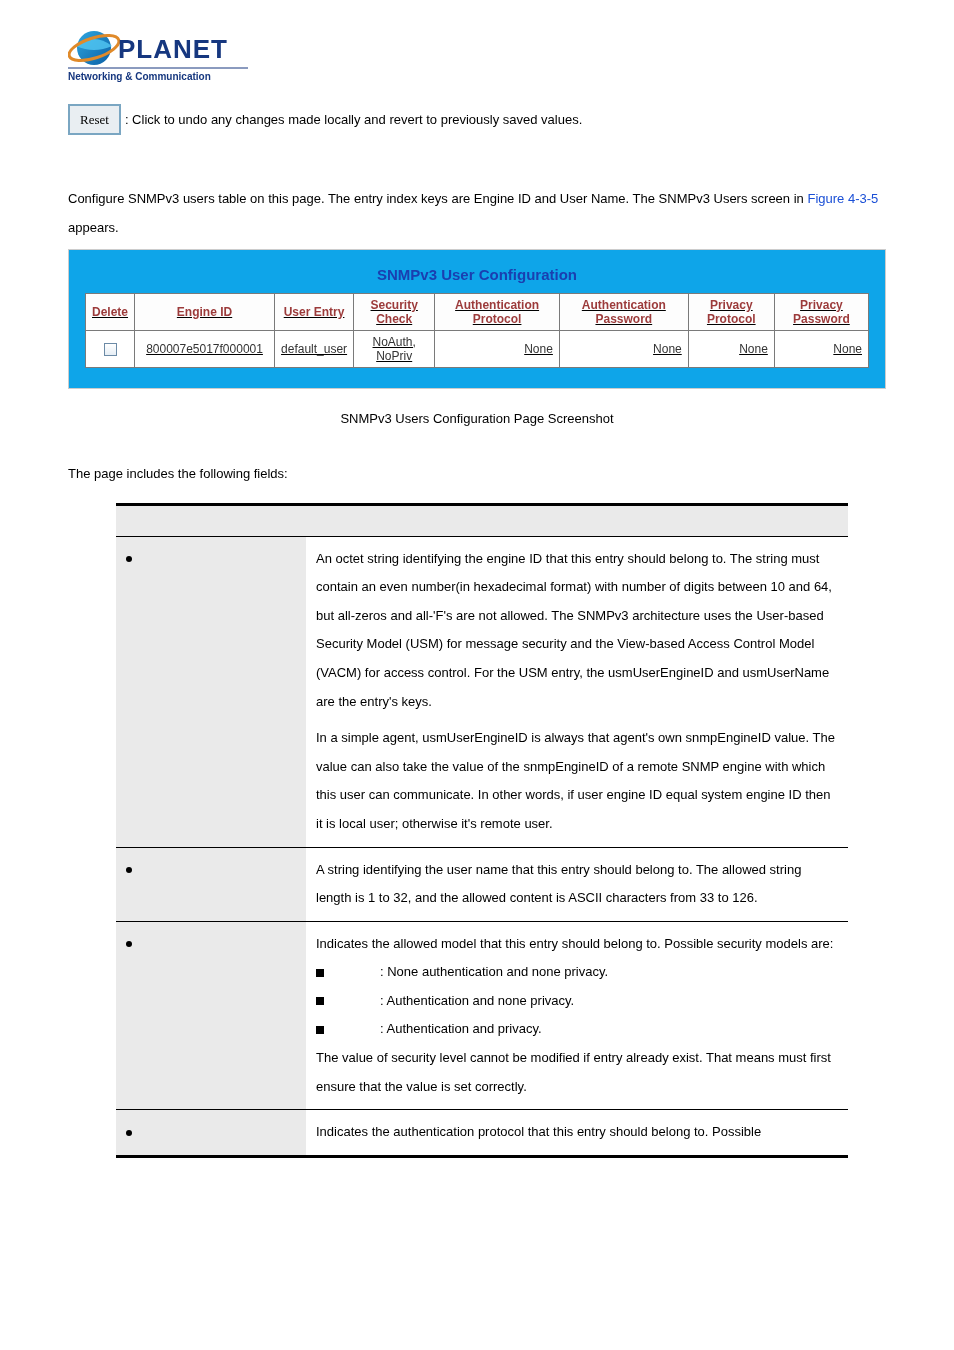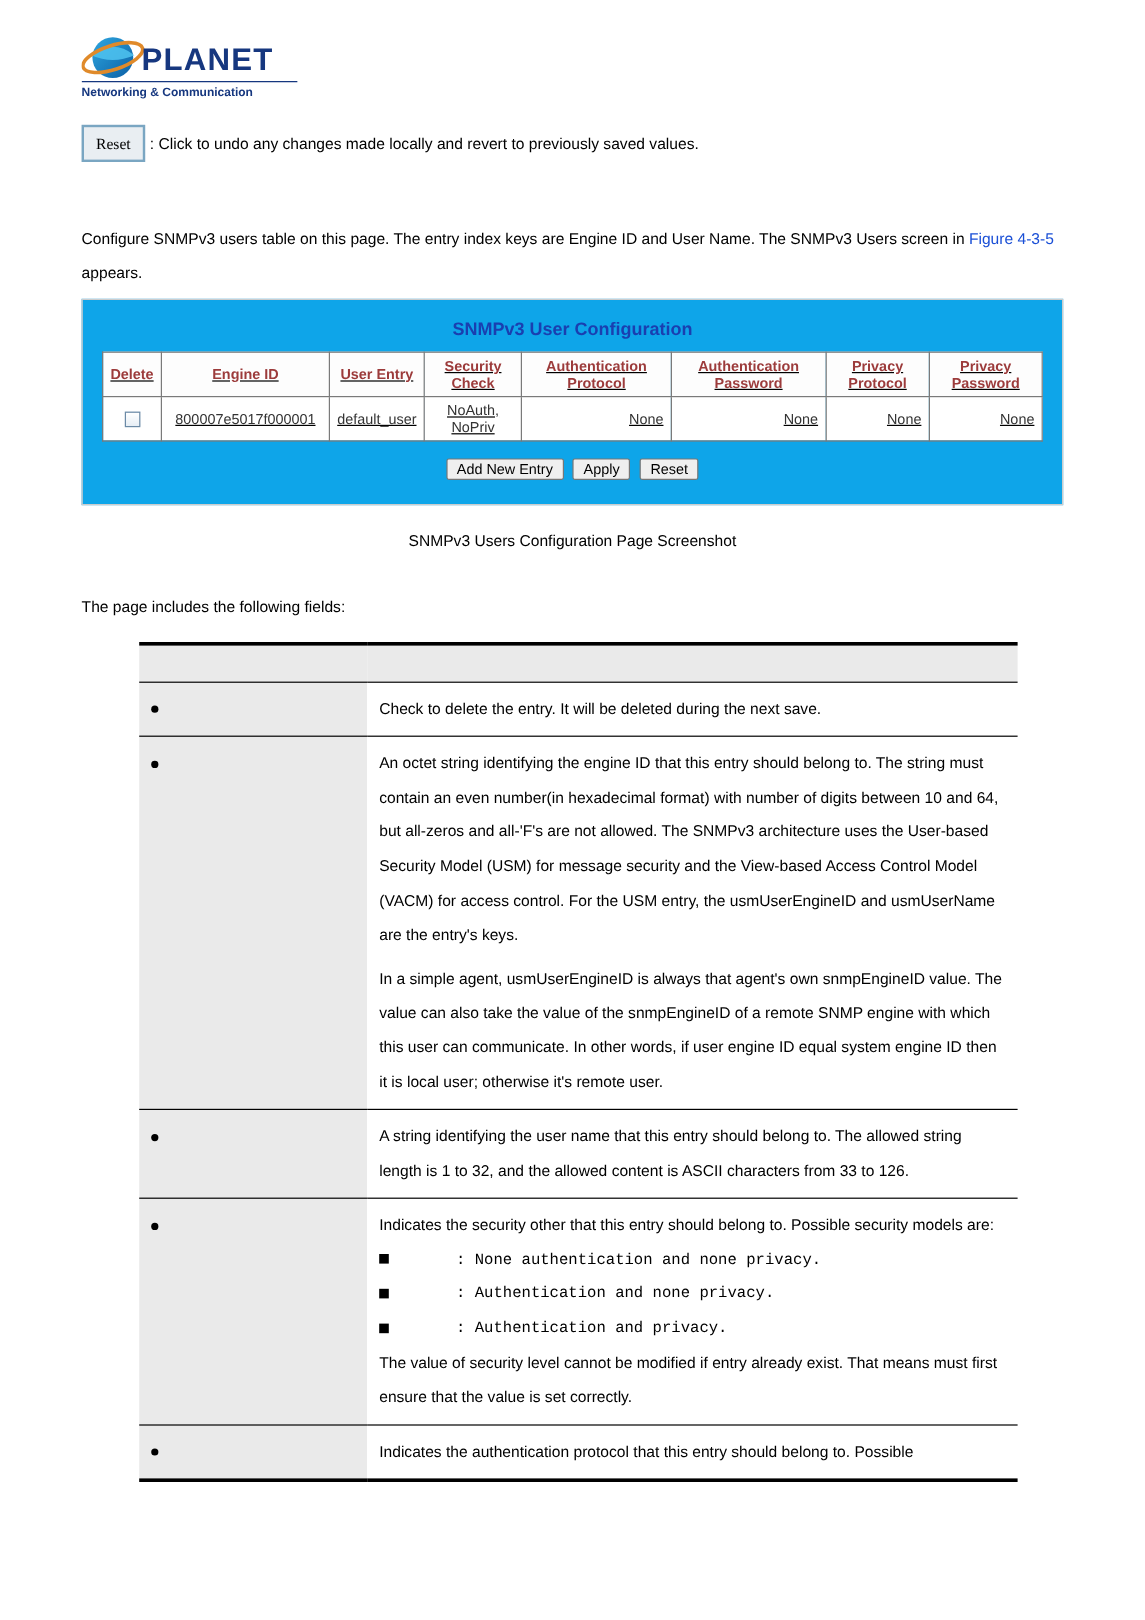--- a/index.html
+++ b/index.html
@@ -128,21 +128,21 @@
     vertical-align: middle;
     margin-right: 10px;
   }
   .sq {
     display: inline-block;
     width: 8px; height: 8px;
     background: #000;
     vertical-align: middle;
     margin-right: 56px;
   }
-  .sub-list { margin: 0; padding: 0; font-family: Liberation Mono, monospace; }
+  .sub-list { margin: 0; padding: 0; }
   .sub-item { line-height: 2.2; }
   .checkbox {
     display: inline-block;
     width: 13px; height: 13px;
     border: 1px solid #6b8aa6;
     background: linear-gradient(#fff,#e6eef5);
     vertical-align: middle;
   }
   .pagenum {
     text-align: center;
@@ -200,57 +200,48 @@
         <td style="text-align:center">800007e5017f000001</td>
         <td>default_user</td>
         <td>NoAuth, NoPriv</td>
         <td style="text-align:right">None</td>
         <td style="text-align:right">None</td>
         <td style="text-align:right">None</td>
         <td style="text-align:right">None</td>
       </tr>
     </tbody>
       </table>
-    <div class="btn-row">
-      <span class="ui-btn">Add New Entry</span>
-      <span class="ui-btn">Apply</span>
-      <span class="ui-btn">Reset</span>
-    </div>
   </div>
 
   <div class="caption">SNMPv3 Users Configuration Page Screenshot</div>
 
   <p class="fields-intro">The page includes the following fields:</p>
 
   <table class="fields">
     <tbody>
         <tr class="hdr">
       <td class="obj"></td>
       <td class="desc" style="background:#eaeaea"></td>
     </tr>
     <tr>
       <td class="obj"><span class="bullet-dot"></span></td>
-      <td class="desc">Check to delete the entry. It will be deleted during the next save.</td>
-    </tr>
-    <tr>
-      <td class="obj"><span class="bullet-dot"></span></td>
       <td class="desc">
         <div>An octet string identifying the engine ID that this entry should belong to. The string must contain an even number(in hexadecimal format) with number of digits between 10 and 64, but all-zeros and all-'F's are not allowed. The SNMPv3 architecture uses the User-based Security Model (USM) for message security and the View-based Access Control Model (VACM) for access control. For the USM entry, the usmUserEngineID and usmUserName are the entry's keys.</div>
         <div style="height:8px"></div>
         <div>In a simple agent, usmUserEngineID is always that agent's own snmpEngineID value. The value can also take the value of the snmpEngineID of a remote SNMP engine with which this user can communicate. In other words, if user engine ID equal system engine ID then it is local user; otherwise it's remote user.</div>
       </td>
     </tr>
     <tr>
       <td class="obj"><span class="bullet-dot"></span></td>
       <td class="desc">A string identifying the user name that this entry should belong to. The allowed string length is 1 to 32, and the allowed content is ASCII characters from 33 to 126.</td>
     </tr>
     <tr>
       <td class="obj"><span class="bullet-dot"></span></td>
       <td class="desc">
-        <div>Indicates the security other that this entry should belong to. Possible security models are:</div>
+        <div>Indicates the allowed model that this entry should belong to. Possible security models are:</div>
         <div class="sub-list">
           <div class="sub-item"><span class="sq"></span><span>: None authentication and none privacy.</span></div>
           <div class="sub-item"><span class="sq"></span><span>: Authentication and none privacy.</span></div>
           <div class="sub-item"><span class="sq"></span><span>: Authentication and privacy.</span></div>
         </div>
         <div>The value of security level cannot be modified if entry already exist. That means must first ensure that the value is set correctly.</div>
       </td>
     </tr>
     <tr class="lastrow">
       <td class="obj"><span class="bullet-dot"></span></td>

